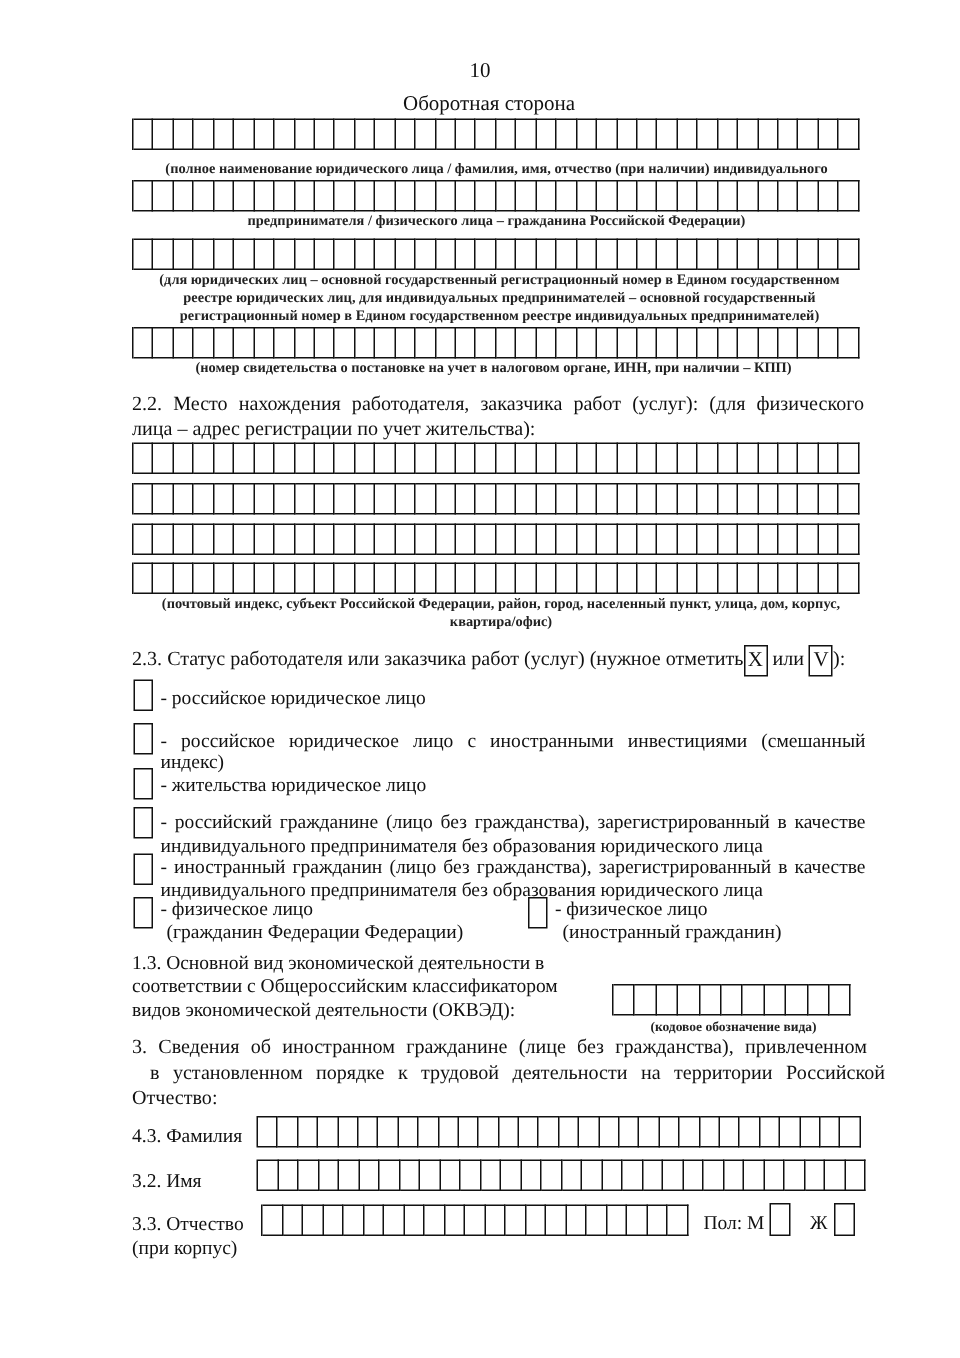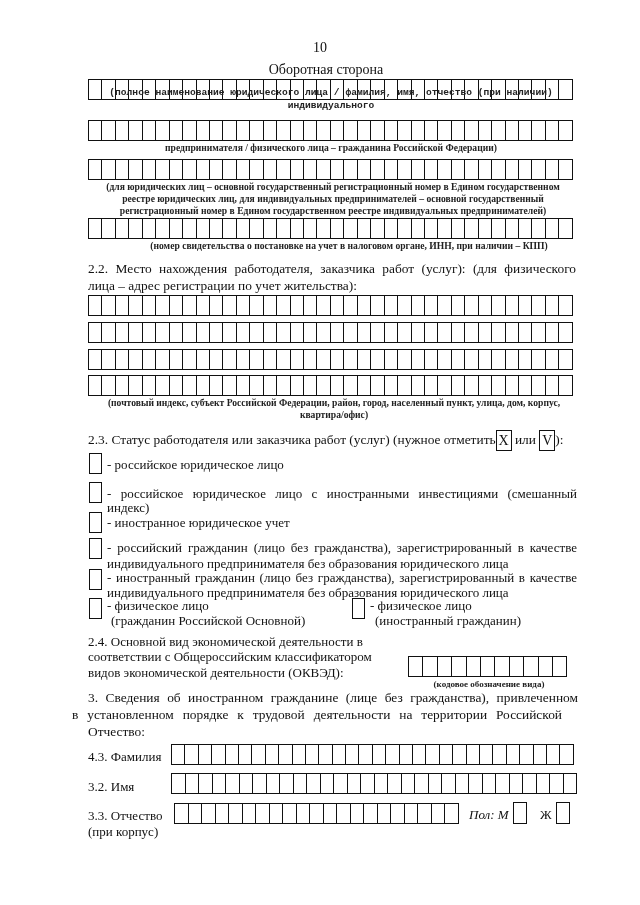--- a/index.html
+++ b/index.html
@@ -59,21 +59,21 @@
     <div class="cell" style="width: 13.44px;"></div>
     <div class="cell" style="width: 13.44px;"></div>
     <div class="cell" style="width: 13.44px;"></div>
     <div class="cell" style="width: 13.44px;"></div>
     <div class="cell" style="width: 13.44px;"></div>
     <div class="cell" style="width: 13.44px;"></div>
     <div class="cell" style="width: 13.44px;"></div>
     <div class="cell" style="width: 13.44px;"></div>
     <div class="cell" style="width: 13.44px;"></div>
   </div>
-<div class="caption" style="left:88px; width:486px; top:87px;font-family:Liberation Mono, monospace;">(полное наименование юридического лица / фамилия, имя, отчество (при наличии) индивидуального</div>
+<div class="caption" style="left:88px; width:486px; top:107px;">(полное наименование юридического лица / фамилия, имя, отчество (при наличии) индивидуального</div>
 
 <div class="boxrow" style="left:88px; top:120px;">
     <div class="cell" style="width: 13.44px;"></div>
     <div class="cell" style="width: 13.44px;"></div>
     <div class="cell" style="width: 13.44px;"></div>
     <div class="cell" style="width: 13.44px;"></div>
     <div class="cell" style="width: 13.44px;"></div>
     <div class="cell" style="width: 13.44px;"></div>
     <div class="cell" style="width: 13.44px;"></div>
     <div class="cell" style="width: 13.44px;"></div>
@@ -181,21 +181,21 @@
     <div class="cell" style="width: 13.44px;"></div>
     <div class="cell" style="width: 13.44px;"></div>
     <div class="cell" style="width: 13.44px;"></div>
     <div class="cell" style="width: 13.44px;"></div>
     <div class="cell" style="width: 13.44px;"></div>
     <div class="cell" style="width: 13.44px;"></div>
     <div class="cell" style="width: 13.44px;"></div>
     <div class="cell" style="width: 13.44px;"></div>
     <div class="cell" style="width: 13.44px;"></div>
   </div>
-<div class="caption" style="left:104px; width:490px; top:240px;font-family:Liberation Serif, serif;">(номер свидетельства о постановке на учет в налоговом органе, ИНН, при наличии – КПП)</div>
+<div class="caption" style="left:84px; width:490px; top:240px;font-family:Liberation Serif, serif;">(номер свидетельства о постановке на учет в налоговом органе, ИНН, при наличии – КПП)</div>
 
 <div class="para just" style="left:88px; width:488px; top:260px;">2.2. Место нахождения работодателя, заказчика работ (услуг): (для физического</div>
 <div class="para" style="left:88px; width:488px; top:277px;">лица – адрес регистрации по учет жительства):</div>
 
 <div class="boxrow" style="left:88px; top:295px;">
     <div class="cell" style="width: 13.44px;"></div>
     <div class="cell" style="width: 13.44px;"></div>
     <div class="cell" style="width: 13.44px;"></div>
     <div class="cell" style="width: 13.44px;"></div>
     <div class="cell" style="width: 13.44px;"></div>
@@ -355,58 +355,58 @@
 </div>
 
 <div class="chk" style="left:89px; top:453px;"></div>
 <div class="opt" style="left:107px; top:457px;">- российское юридическое лицо</div>
 
 <div class="chk" style="left:89px; top:482px;"></div>
 <div class="opt just" style="left:107px; width:470px; top:486px;">-  российское  юридическое  лицо  с  иностранными  инвестициями  (смешанный</div>
 <div class="opt" style="left:107px; top:500px;">индекс)</div>
 
 <div class="chk" style="left:89px; top:512px;"></div>
-<div class="opt" style="left:107px; top:515px;">- иностранное юридическое учет</div>
+<div class="opt" style="left:107px; top:515px;">- жительства юридическое лицо</div>
 
 <div class="chk" style="left:89px; top:538px;"></div>
-<div class="opt just" style="left:107px; width:470px; top:540px;">- российский гражданин (лицо без гражданства), зарегистрированный в качестве</div>
+<div class="opt just" style="left:107px; width:470px; top:540px;">- российский гражданине (лицо без гражданства), зарегистрированный в качестве</div>
 <div class="opt" style="left:107px; top:556px;">индивидуального предпринимателя без образования юридического лица</div>
 
 <div class="chk" style="left:89px; top:569px;"></div>
 <div class="opt just" style="left:107px; width:470px; top:570px;">- иностранный гражданин (лицо без гражданства), зарегистрированный в качестве</div>
 <div class="opt" style="left:107px; top:585px;">индивидуального предпринимателя без образования юридического лица</div>
 
 <div class="chk" style="left:89px; top:598px;"></div>
 <div class="opt" style="left:107px; top:598px;">- физическое лицо</div>
-<div class="opt" style="left:111px; top:613px;">(гражданин Российской Основной)</div>
+<div class="opt" style="left:111px; top:613px;">(гражданин Федерации Федерации)</div>
 
 <div class="chk" style="left:352px; top:598px;"></div>
 <div class="opt" style="left:370px; top:598px;">- физическое лицо</div>
 <div class="opt" style="left:375px; top:613px;">(иностранный гражданин)</div>
 
-<div class="opt" style="left:88px; top:634px;">2.4. Основной вид экономической деятельности в</div>
+<div class="opt" style="left:88px; top:634px;">1.3. Основной вид экономической деятельности в</div>
 <div class="opt" style="left:88px; top:649px;">соответствии с Общероссийским классификатором</div>
 <div class="opt" style="left:88px; top:665px;">видов экономической деятельности (ОКВЭД):</div>
 <div class="boxrow" style="left:408px; top:656px;">
     <div class="cell" style="width: 14.4px;"></div>
     <div class="cell" style="width: 14.4px;"></div>
     <div class="cell" style="width: 14.4px;"></div>
     <div class="cell" style="width: 14.4px;"></div>
     <div class="cell" style="width: 14.4px;"></div>
     <div class="cell" style="width: 14.4px;"></div>
     <div class="cell" style="width: 14.4px;"></div>
     <div class="cell" style="width: 14.4px;"></div>
     <div class="cell" style="width: 14.4px;"></div>
     <div class="cell" style="width: 14.4px;"></div>
     <div class="cell" style="width: 14.4px;"></div>
   </div>
 <div class="caption" style="left:408px; width:162px; top:678px; font-size:9px;">(кодовое обозначение вида)</div>
 
 <div class="para just" style="left:88px; width:490px; top:689px;">3.  Сведения  об  иностранном  гражданине  (лице  без  гражданства),  привлеченном</div>
-<div class="para just" style="left:72px; width:490px; top:706px;">в  установленном  порядке  к  трудовой  деятельности  на  территории  Российской</div>
+<div class="para just" style="left:100px; width:490px; top:706px;">в  установленном  порядке  к  трудовой  деятельности  на  территории  Российской</div>
 <div class="para" style="left:88px; width:490px; top:723px;">Отчество:</div>
 
 <div class="lbl" style="left:88px; top:749px;">4.3. Фамилия</div>
 <div class="boxrow" style="left:171px; top:744px;">
     <div class="cell" style="width: 13.4px;"></div>
     <div class="cell" style="width: 13.4px;"></div>
     <div class="cell" style="width: 13.4px;"></div>
     <div class="cell" style="width: 13.4px;"></div>
     <div class="cell" style="width: 13.4px;"></div>
     <div class="cell" style="width: 13.4px;"></div>
@@ -489,16 +489,16 @@
     <div class="cell" style="width: 13.5px;"></div>
     <div class="cell" style="width: 13.5px;"></div>
     <div class="cell" style="width: 13.5px;"></div>
     <div class="cell" style="width: 13.5px;"></div>
     <div class="cell" style="width: 13.5px;"></div>
     <div class="cell" style="width: 13.5px;"></div>
     <div class="cell" style="width: 13.5px;"></div>
     <div class="cell" style="width: 13.5px;"></div>
   </div>
 
-<div class="lbl" style="left:469px; top:807px;font-style:italic;">Пол: М</div>
+<div class="lbl" style="left:469px; top:807px;">Пол: М</div>
 <div class="single-box" style="left:513px; top:802px;"></div>
 <div class="lbl" style="left:540px; top:807px;">Ж</div>
 <div class="single-box" style="left:556px; top:802px;"></div>
 
 </body></html>

